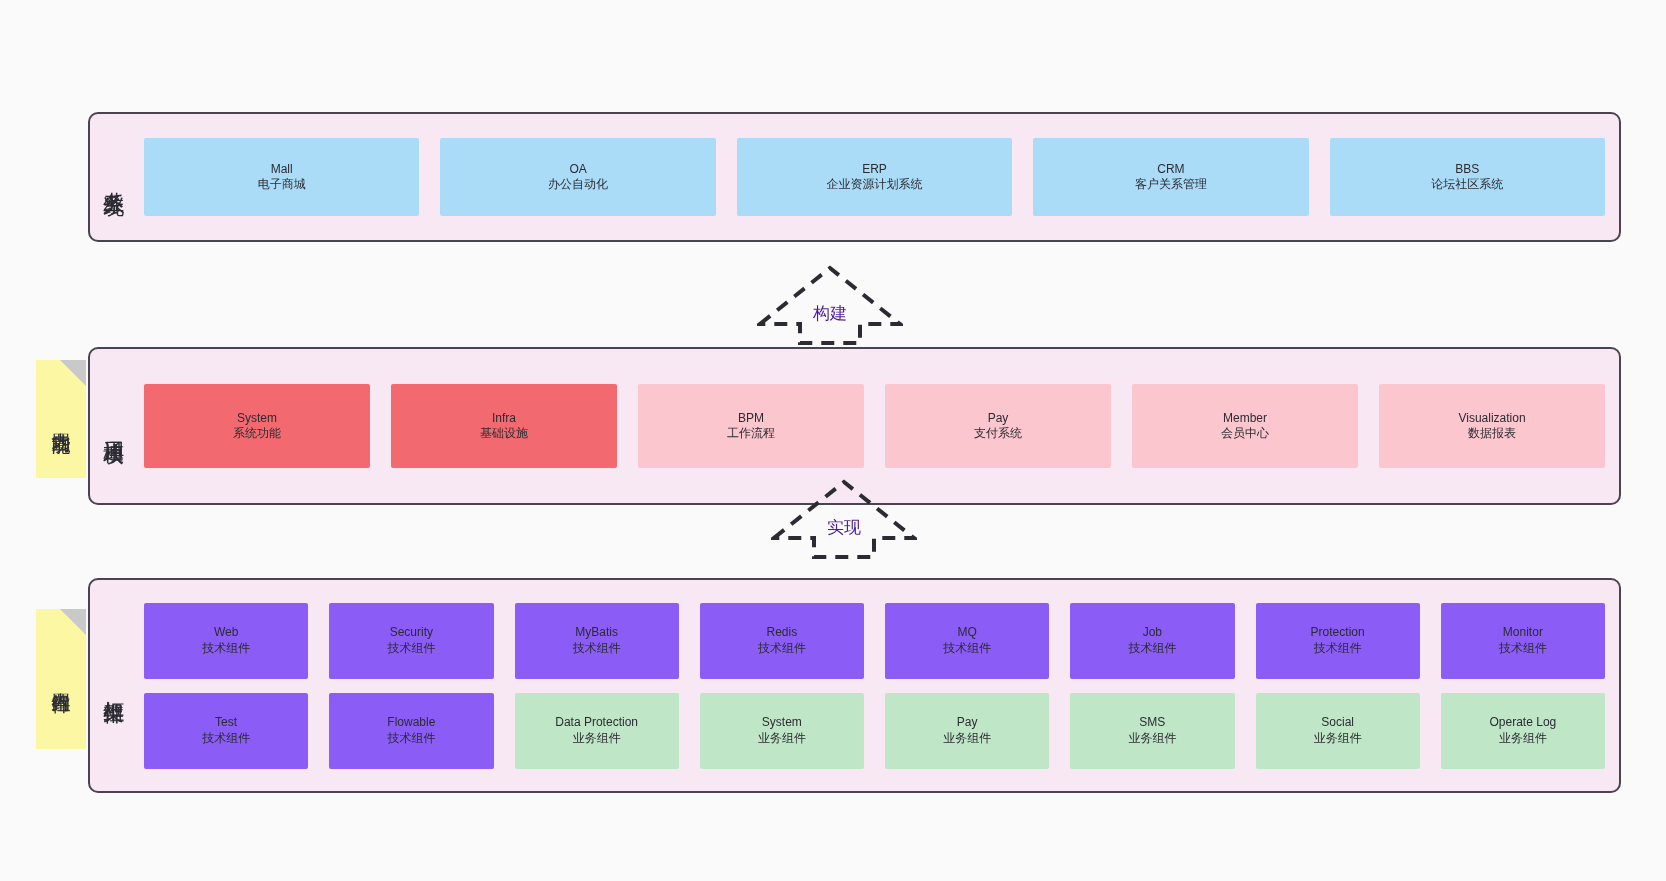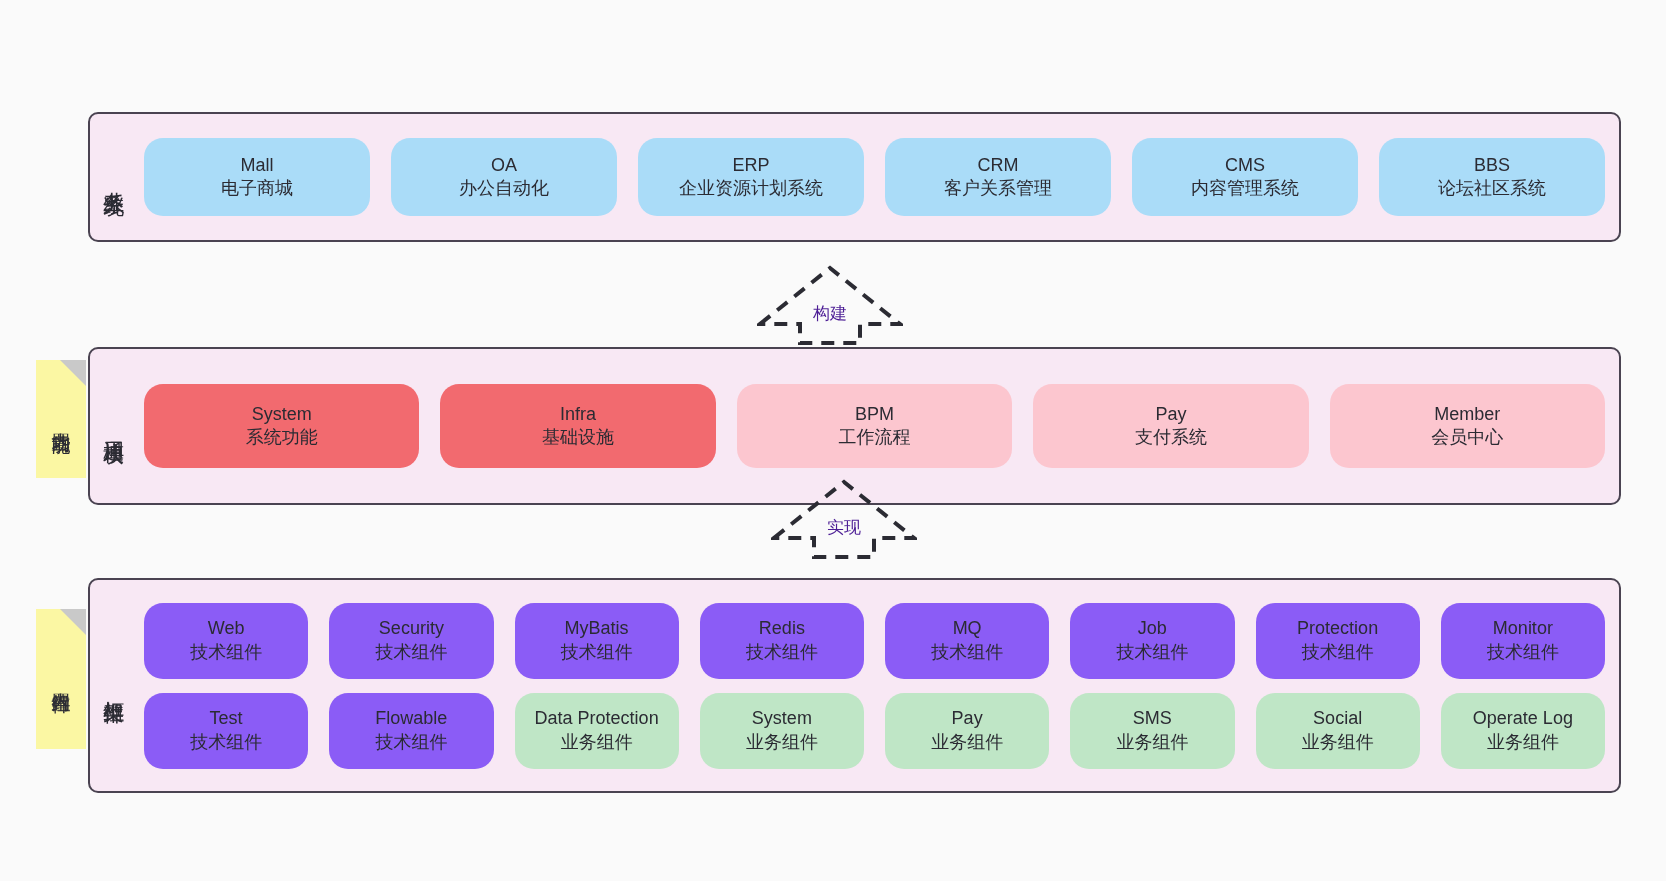--- a/index.html
+++ b/index.html
@@ -56,27 +56,27 @@
   .row {
     display: flex;
     flex-direction: row;
     gap: 21px;
     justify-content: space-between;
   }
 
   
   .card {
     flex: 1 1 0;
-    border-radius: 19px;
+    border-radius: 2px;
     display: flex;
     flex-direction: column;
     align-items: center;
     justify-content: center;
     text-align: center;
-    font-size: 18px;
+    font-size: 12px;
     line-height: 1.28;
     color: #2b2b33;
     box-sizing: border-box;
     padding: 4px 6px;
   }
   .card .t1 { display: block; }
   .card .t2 { display: block; }
 
   .h-biz { height: 78px; }
   .h-mod { height: 84px; }
@@ -147,24 +147,20 @@
         </div>
         <div class="card c-blue h-biz">
           <span class="t1">ERP</span>
           <span class="t2">企业资源计划系统</span>
         </div>
         <div class="card c-blue h-biz">
           <span class="t1">CRM</span>
           <span class="t2">客户关系管理</span>
         </div>
         <div class="card c-blue h-biz">
-          <span class="t1">CMS</span>
-          <span class="t2">内容管理系统</span>
-        </div>
-        <div class="card c-blue h-biz">
           <span class="t1">BBS</span>
           <span class="t2">论坛社区系统</span>
         </div>
       </div>
     </div>
   </div>
 
   <div class="arrow" style="left:757px; top:262px; width:146px; height:84px;">
     <svg width="146" height="84" viewBox="0 0 146 84">
       <path d="M 3 62 L 73 6 L 143 62 L 103 62 L 103 81 L 43 81 L 43 62 Z" fill="none" stroke="#2b2b33" stroke-width="4" stroke-dasharray="13 9" stroke-linejoin="miter"></path>
@@ -194,20 +190,24 @@
           <span class="t2">工作流程</span>
         </div>
         <div class="card c-pink h-mod">
           <span class="t1">Pay</span>
           <span class="t2">支付系统</span>
         </div>
         <div class="card c-pink h-mod">
           <span class="t1">Member</span>
           <span class="t2">会员中心</span>
         </div>
+        <div class="card c-pink h-mod">
+          <span class="t1">Visualization</span>
+          <span class="t2">数据报表</span>
+        </div>
       </div>
     </div>
   </div>
 
   <div class="arrow" style="left:771px; top:476px; width:146px; height:84px;">
     <svg width="146" height="84" viewBox="0 0 146 84">
       <path d="M 3 62 L 73 6 L 143 62 L 103 62 L 103 81 L 43 81 L 43 62 Z" fill="none" stroke="#2b2b33" stroke-width="4" stroke-dasharray="13 9" stroke-linejoin="miter"></path>
     </svg>
     <span class="arrow-label" style="top:40px;">实现</span>
   </div>

